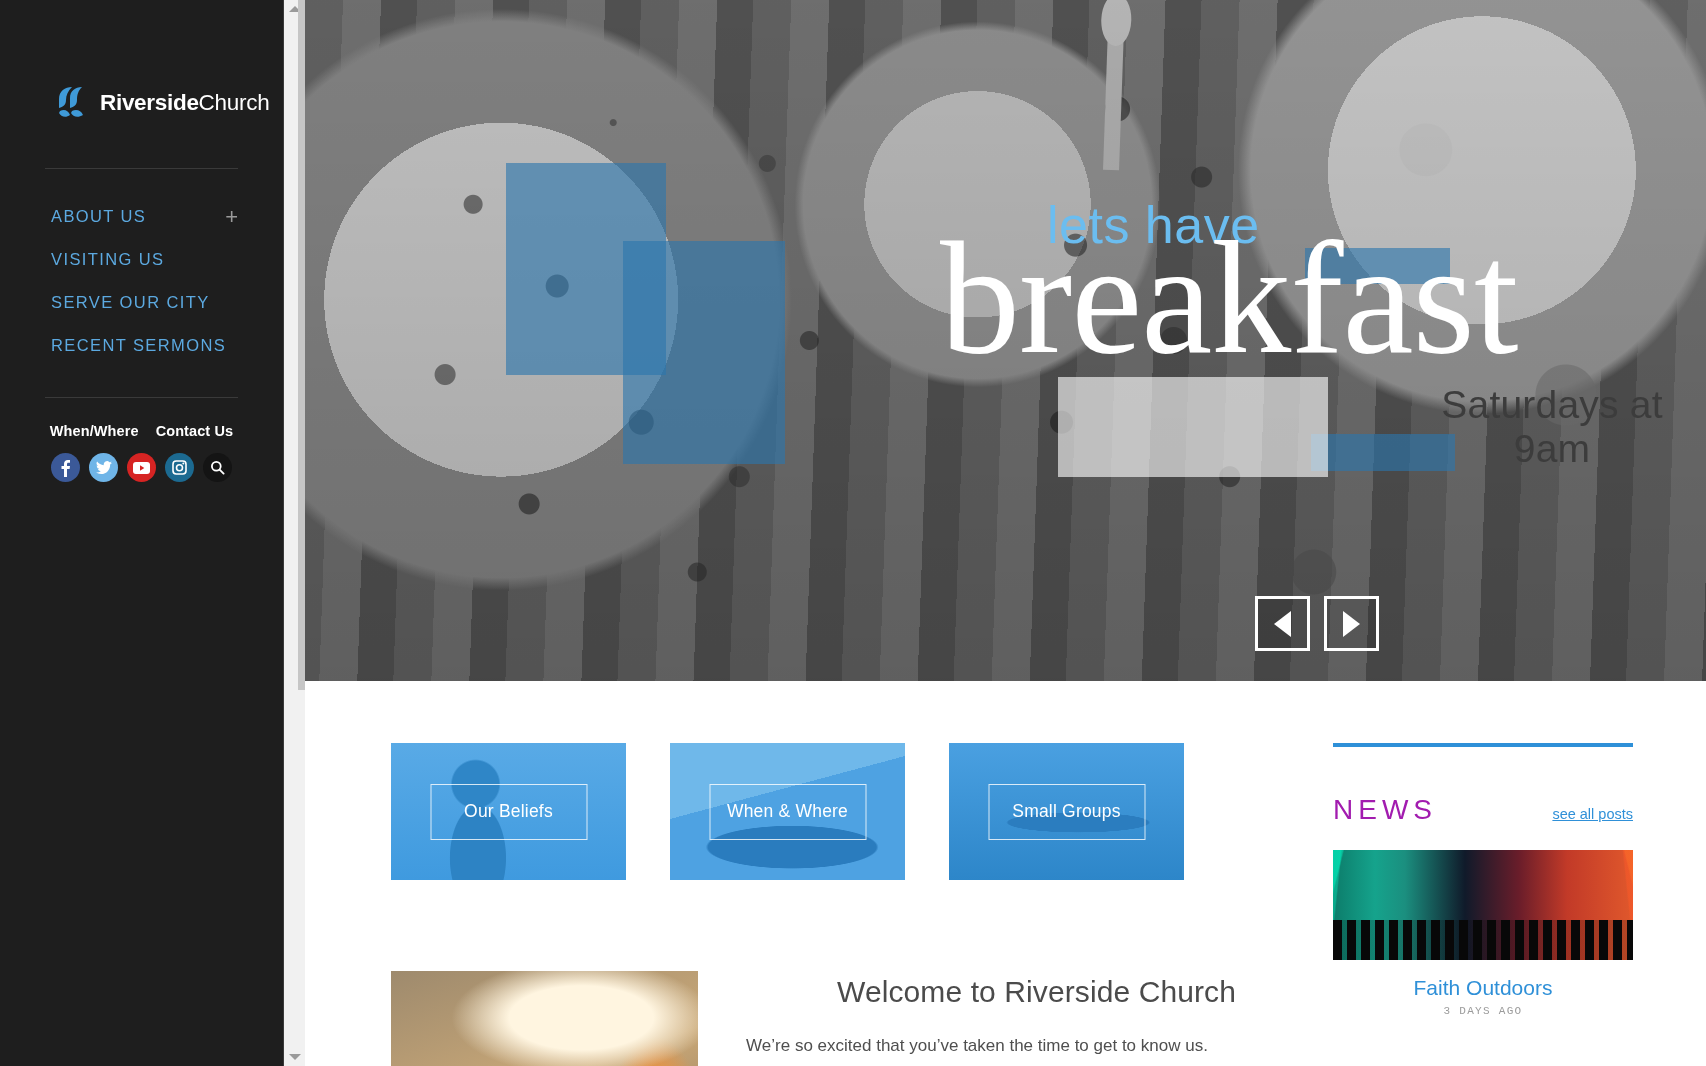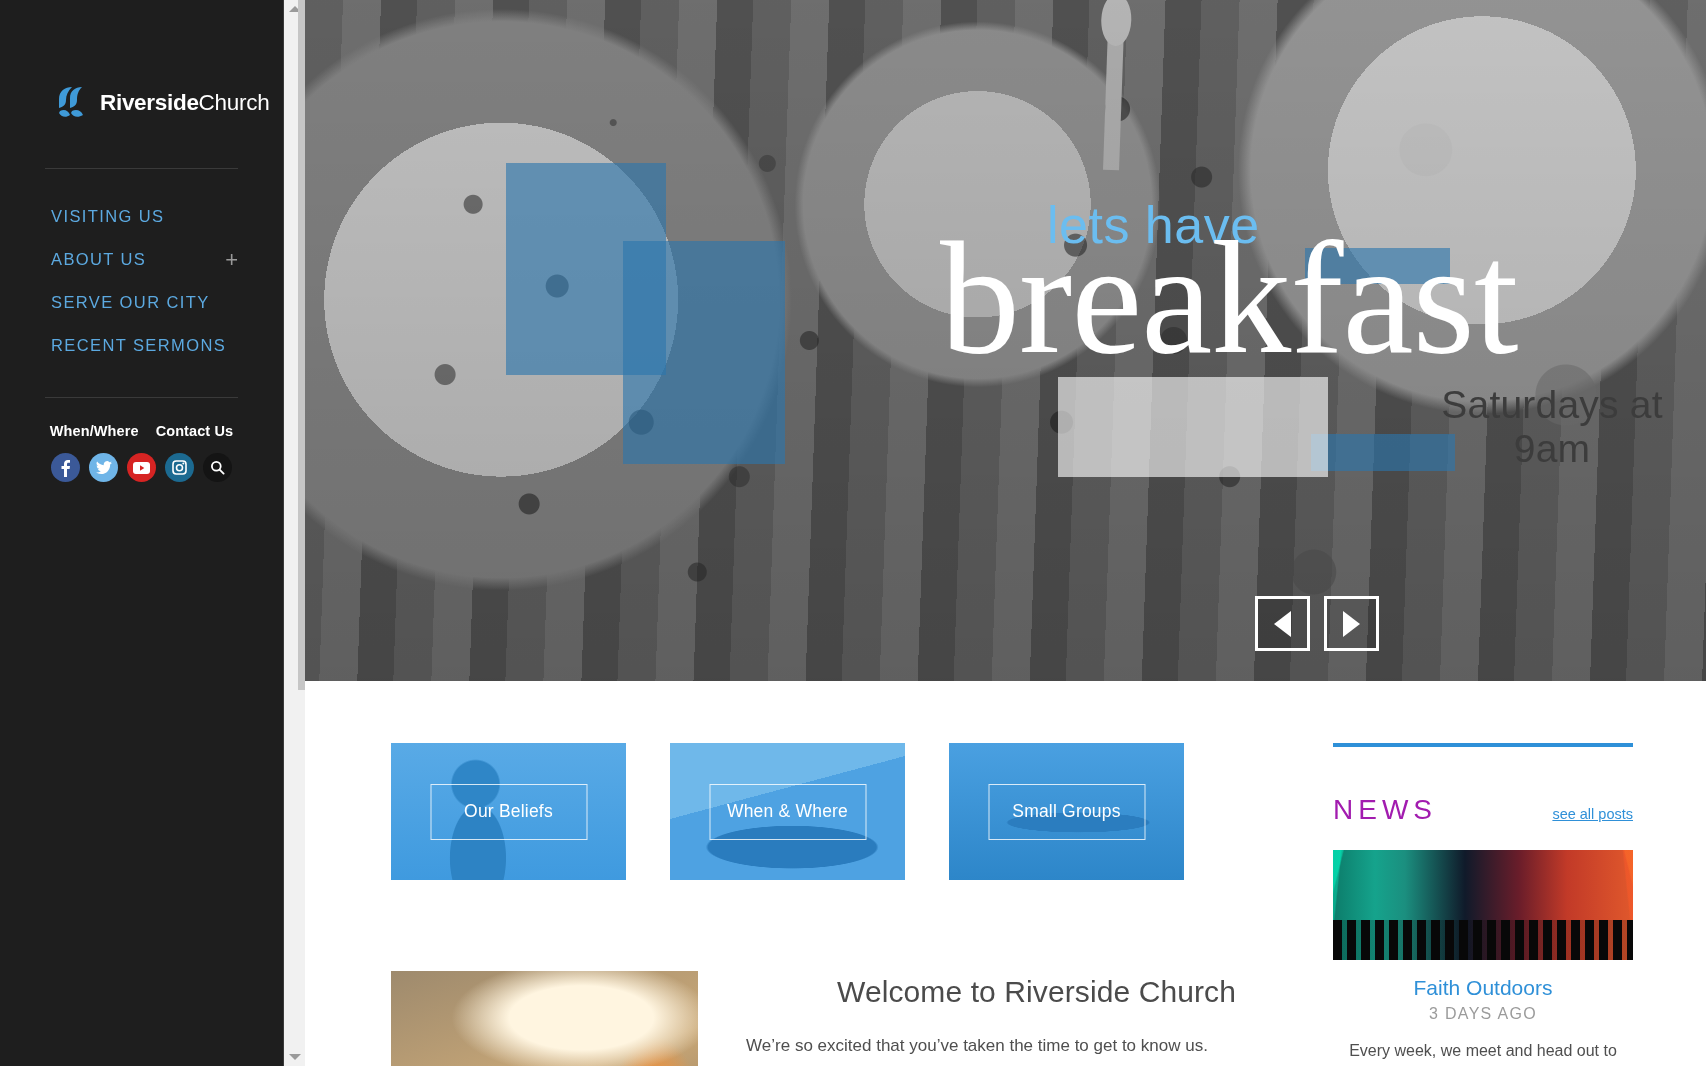--- a/index.html
+++ b/index.html
@@ -230,21 +230,21 @@
       linear-gradient(104deg, rgba(0,255,200,.45) 0 3%, transparent 3.5%),
       linear-gradient(96deg, rgba(0,255,200,.35) 0 2.5%, transparent 3%),
       linear-gradient(-96deg, rgba(255,90,40,.45) 0 3%, transparent 3.5%),
       linear-gradient(-104deg, rgba(255,140,40,.40) 0 2.5%, transparent 3%);
   }
   #news-thumb .crowd {
     position:absolute; left:0; bottom:0; width:100%; height:40px;
     background: repeating-linear-gradient(90deg, #080808 0 9px, rgba(8,8,8,.2) 9px 14px);
   }
   #news-art-title { margin-top: 16px; font-size: 21px; color: #2f90d8; cursor: pointer; }
-  #news-art-date { margin-top: 5px; font-size: 16px; color: #9b9b9b; letter-spacing: 1.3px; }
+  #news-art-date { margin-top: 5px; font-size: 11px; color: #9b9b9b; letter-spacing: 1.3px; font-family: Liberation Mono, monospace; }
   #news-art-body { margin-top: 14px; font-size: 16px; line-height: 28px; color: #4f4f4f; }
 </style>
 </head>
 <body>
 
 <div id="page">
 
   <aside id="sidebar">
 
     <div class="logo-row">
@@ -256,25 +256,25 @@
           <path d="M15 25 C19 23 24 24 26 29 C21 32 16 31 14 27 Z" fill="#3f9ad8"></path>
         </svg>
       </span>
       <span class="logo-text"><span>Riverside</span><span class="thin">Church</span></span>
     </div>
 
     <div class="divider" id="div-top"></div>
 
     <nav class="nav">
       <div class="nav-item">
-        <span class="nav-label">VISITING US</span>
-      </div>
-      <div class="nav-item">
         <span class="nav-label">ABOUT US</span>
         <span class="nav-plus">+</span>
+      </div>
+      <div class="nav-item">
+        <span class="nav-label">VISITING US</span>
       </div>
       <div class="nav-item">
         <span class="nav-label">SERVE OUR CITY</span>
       </div>
       <div class="nav-item">
         <span class="nav-label">RECENT SERMONS</span>
       </div>
     </nav>
 
     <div class="divider" id="div-bot"></div>
@@ -395,18 +395,17 @@
         <div id="news-head">
           <span id="news-title">NEWS</span>
           <span id="news-see">see all posts</span>
         </div>
         <div id="news-thumb">
           <div class="beams"></div>
           <div class="crowd"></div>
         </div>
         <div id="news-art-title">Faith Outdoors</div>
         <div id="news-art-date">3 DAYS AGO</div>
-        <div id="news-art-body">Every week, we meet and head out to</div>
       </aside>
 
     </section>
   </main>
 </div>
 
 </body></html>

